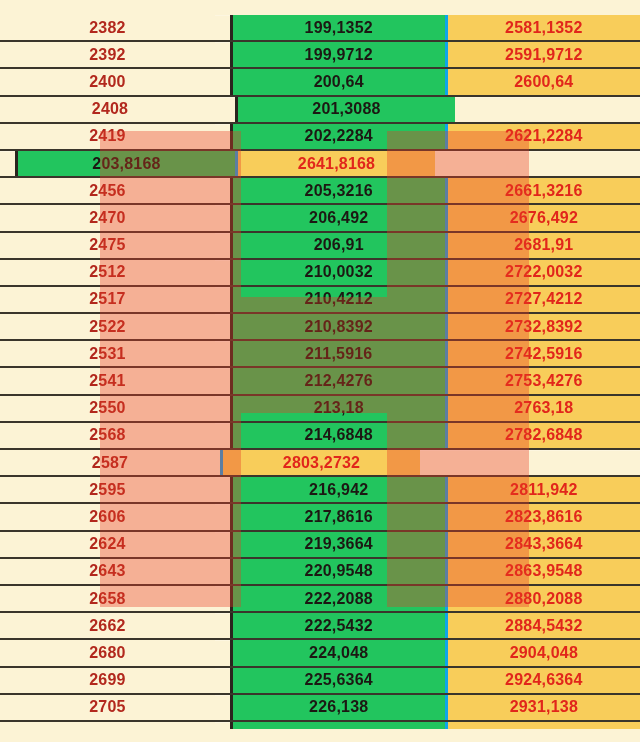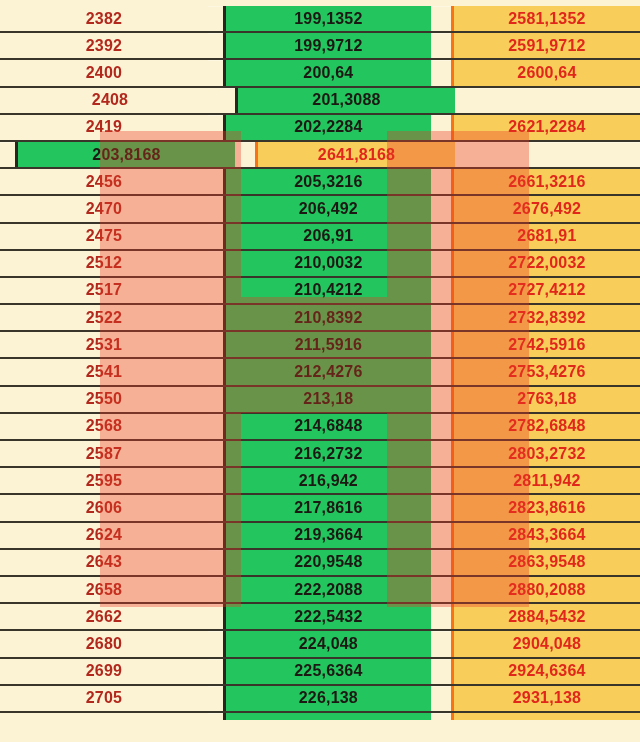--- a/index.html
+++ b/index.html
@@ -3,41 +3,41 @@
 <meta charset="utf-8">
 <style>
   html,body{margin:0;padding:0;}
   .stage{
     position:relative;
     width:640px;height:742px;
     overflow:hidden;
     background:#FCF3D5;
     font-family:"Liberation Sans","DejaVu Sans",sans-serif;
   }
-  .tbl{position:absolute;left:0;top:6px;width:640px;}
+  .tbl{position:absolute;left:0;top:15px;width:640px;}
   .row{
     display:flex;
     height:27.2px;
     box-sizing:border-box;
     border-bottom:2px solid #3A352B;
     box-shadow:inset 0 1px 0 rgba(255,255,255,0.28);
   }
   .row.sliver{height:7.6px;border-bottom:none;}
   .cell{
     box-sizing:border-box;
     display:flex;align-items:center;justify-content:center;
     font-weight:bold;
     font-size:16px;
     letter-spacing:0.2px;
     overflow:hidden;
     white-space:nowrap;
   }
   .c1{width:220px;background:#FCF3D5;color:#B2281D;}
   .c2{width:220px;background:#22c55e;color:#1C1813;border-left:3px solid #2A241E;margin-left:15px;}
-  .c3{width:200px;background:#F8CD5A;color:#E1261B;border-left:3px solid #f97316;margin-left:20px;}
+  .c3{width:200px;background:#F8CD5A;color:#E1261B;border-left:3px solid #0ea5e9;}
   .overlay{
     position:absolute;left:0;top:0;width:640px;height:742px;
     pointer-events:none;
     background:rgba(232,57,35,0.36);
     clip-path:polygon(
       100px 131px, 241px 131px, 241px 297px, 387px 297px,
       387px 131px, 529px 131px, 529px 607px, 387px 607px,
       387px 413px, 241px 413px, 241px 607px, 100px 607px
     );
   }
@@ -120,21 +120,20 @@
         <div class="cell c2">213,18</div>
         <div class="cell c3">2763,18</div>
       </div>
       <div class="row">
         <div class="cell c1">2568</div>
         <div class="cell c2">214,6848</div>
         <div class="cell c3">2782,6848</div>
       </div>
       <div class="row">
         <div class="cell c1">2587</div>
-        <div class="cell c2">216,2732</div>
         <div class="cell c3">2803,2732</div>
       </div>
       <div class="row">
         <div class="cell c1">2595</div>
         <div class="cell c2">216,942</div>
         <div class="cell c3">2811,942</div>
       </div>
       <div class="row">
         <div class="cell c1">2606</div>
         <div class="cell c2">217,8616</div>

